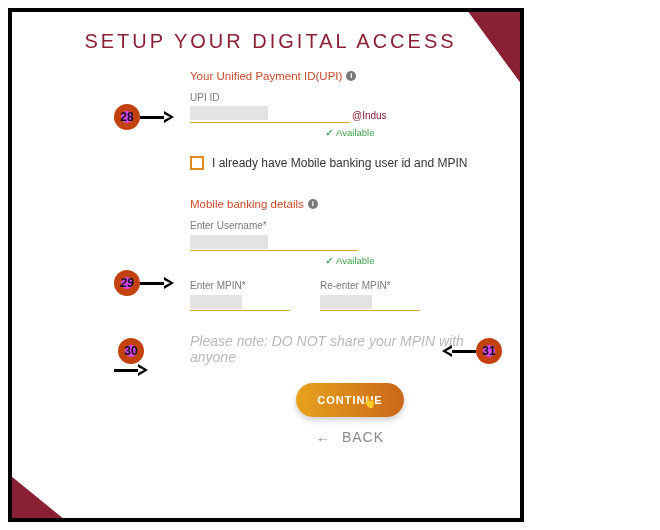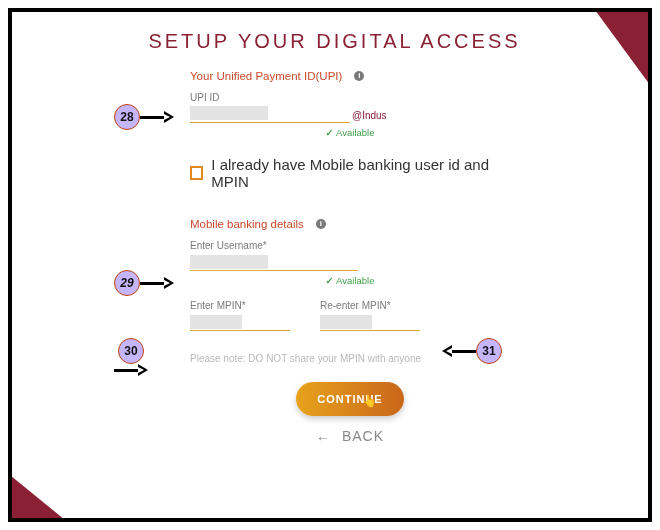--- a/index.html
+++ b/index.html
@@ -6,21 +6,21 @@
   body {
     font-family: Arial, sans-serif;
     background: #fff;
     width: 660px;
     height: 530px;
     position: relative;
     overflow: hidden;
   }
   .outer-frame {
     border: 4px solid #000;
-    width: 644px;
+    width: 516px;
     height: 514px;
     margin: 8px;
     position: relative;
     background: #fff;
     overflow: hidden;
     padding-left: 9px;
   }
   .corner-tr {
     position: absolute;
     top: -2px; right: -2px;
@@ -49,21 +49,21 @@
     top: 58px;
     width: 320px;
     font-size: 11px;
   }
   .section-title {
     color: #c9492a;
     font-size: 11.5px;
     font-weight: 500;
     display: flex;
     align-items: center;
-    gap: 12px;
+    gap: 4px;
     margin-bottom: 10px;
   }
   .info-icon {
     display:inline-block; width:10px; height:10px; border-radius:50%;
     background:#7a7a7a; color:#fff; font-size:8px; line-height:10px;
     text-align:center; font-weight:bold;
   }
   .field-label {
     color: #7a7a7a;
     font-size: 10px;
@@ -86,30 +86,30 @@
   .avail {
     color: #3fa04a;
     font-size: 9.5px;
     margin-top: 4px;
     text-align: center;
   }
   .avail::before { content:"✓ "; color:#3fa04a; font-weight:bold; }
   .checkbox-row {
     display:flex; align-items:center; gap:8px;
     margin-top:18px; margin-bottom:28px;
-    font-size:15px; color:#333;
+    font-size:12px; color:#333;
   }
   .chk {
     width:14px; height:14px; border:2px solid #de8a1f;
     display:inline-block; background:#fff;
   }
   .mpin-row { display:flex; gap:30px; margin-top:14px; }
   .mpin-col { width:100px; }
   .mpin-col .underline-field { width:100px; }
-  .note { color:#b9b9b9; font-size:10px; margin-top:22px; text-align:left; }
+  .note { color:#b9b9b9; font-size:14px; margin-top:22px; text-align:left;font-style:italic; }
   .continue-btn {
     margin: 18px auto 0; display:block;
     background: linear-gradient(90deg, #e7a21c 0%, #c9671a 100%);
     color:#fff; border:none; border-radius:20px;
     width:108px; height:34px; font-size:11px; font-weight:bold;
     letter-spacing:1px; box-shadow:0 3px 6px rgba(0,0,0,0.2);
     cursor:pointer; position:relative;
   }
   .cursor {
     position:absolute; right:26px; top:12px;
@@ -123,21 +123,21 @@
   .back-link .arrow { margin-right:6px; }
 
   
   .callout {
     position:absolute;
     display:flex; align-items:center;
     pointer-events:none;
   }
   .callout .num {
     width:26px; height:26px; border-radius:50%;
-    background:#c4b5fd; border:1px solid #c2410c;
+    background:#d946ef; border:7px solid #c2410c;
     display:flex; align-items:center; justify-content:center;
     font-size:12px; font-weight:bold; color:#111;
   }
   .callout .arrow-r, .callout .arrow-l {
     display:flex; align-items:center;
   }
   .callout .shaft {
     width:24px; height:3px; background:#000;
   }
   .callout .head-r {

